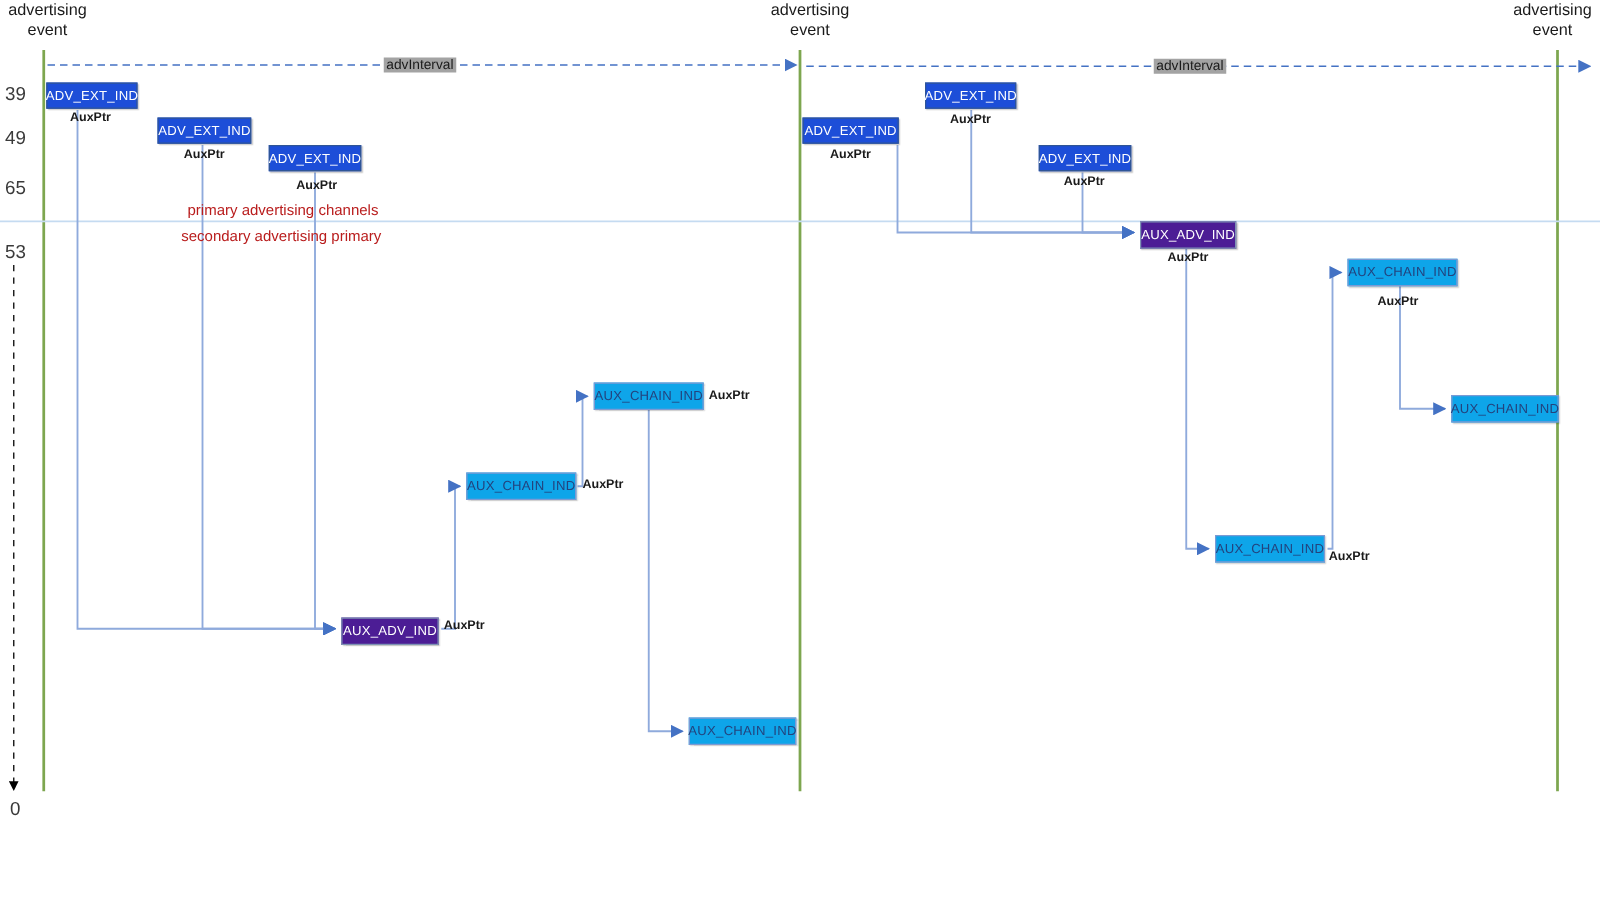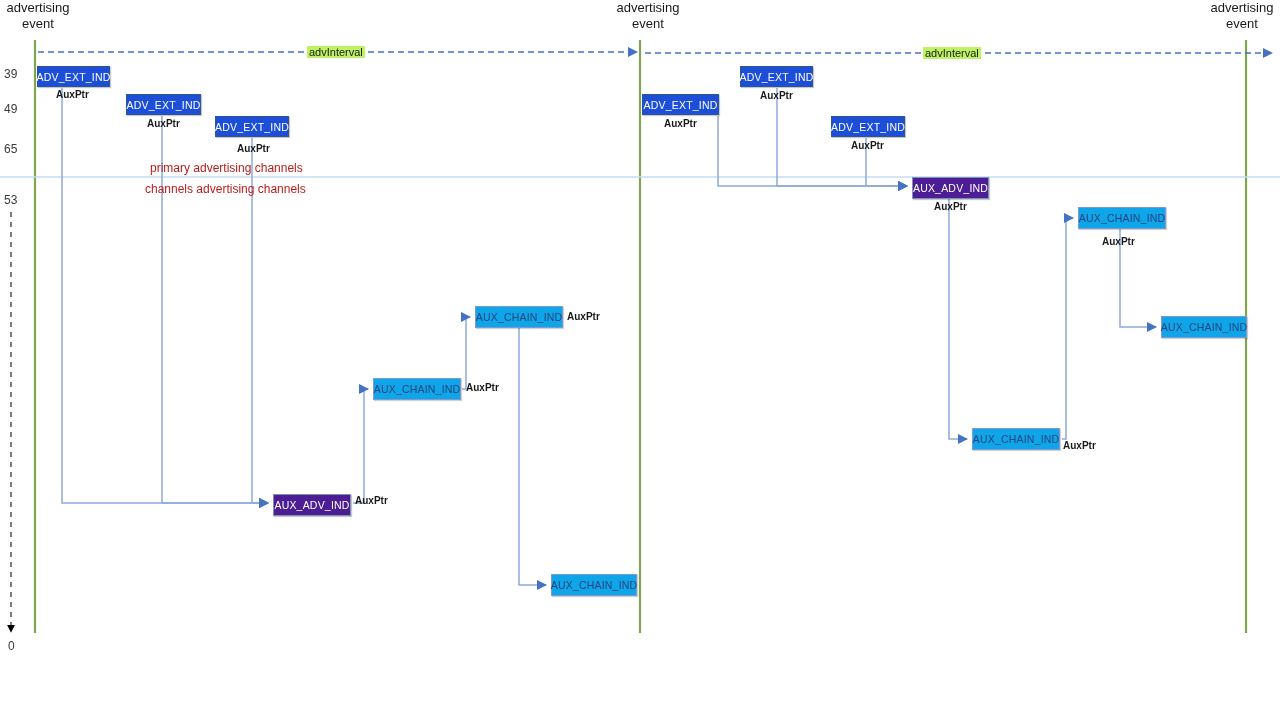--- a/index.html
+++ b/index.html
@@ -29,35 +29,35 @@
   .hdr {
     position: absolute;
     text-align: center;
     font-size: 13px;
     line-height: 16px;
     color: #1a1a1a;
     white-space: pre-line;
   }
   .tick {
     position: absolute;
-    font-size: 12px;
+    font-size: 15px;
     color: #3a3a3a;
     text-align: center;
   }
   .chlabel {
     position: absolute;
     font-size: 12px;
     color: #b91c1c;
     white-space: nowrap;
   }
   .interval-label {
     position: absolute;
     font-size: 11px;
     color: #1a1a1a;
-    background: #bef264;
+    background: #a3a3a3;
     padding: 0 2px;
     white-space: nowrap;
   }
   .auxptr {
     position: absolute;
     font-size: 10px;
     font-weight: bold;
     color: #1a1a1a;
     white-space: nowrap;
   }
@@ -147,21 +147,21 @@
     </div>
   <div id="ticks-layer">
       <div class="tick" style="left: 4px; top: 67px;">39</div>
       <div class="tick" style="left: 4px; top: 102px;">49</div>
       <div class="tick" style="left: 4px; top: 142px;">65</div>
       <div class="tick" style="left: 4px; top: 193px;">53</div>
       <div class="tick" style="left: 8px; top: 639px;">0</div>
     </div>
   <div id="chlabels-layer">
       <div class="chlabel" style="left: 150px; top: 161px;">primary advertising channels</div>
-      <div class="chlabel" style="left: 145px; top: 182px;">channels advertising channels</div>
+      <div class="chlabel" style="left: 145px; top: 182px;">secondary advertising primary</div>
     </div>
   <div id="interval-labels-layer">
       <div class="interval-label" style="left: 307px; top: 46px;">advInterval</div>
       <div class="interval-label" style="left: 923px; top: 47px;">advInterval</div>
     </div>
   <div id="nodes-layer">
       <div class="node adv-ext" style="left: 37px; top: 66px; width: 73px; height: 21px;">ADV_EXT_IND</div>
       <div class="auxptr" style="left: 56px; top: 89px;">AuxPtr</div>
       <div class="node adv-ext" style="left: 126px; top: 94px; width: 75px; height: 21px;">ADV_EXT_IND</div>
       <div class="auxptr" style="left: 147px; top: 118px;">AuxPtr</div>

